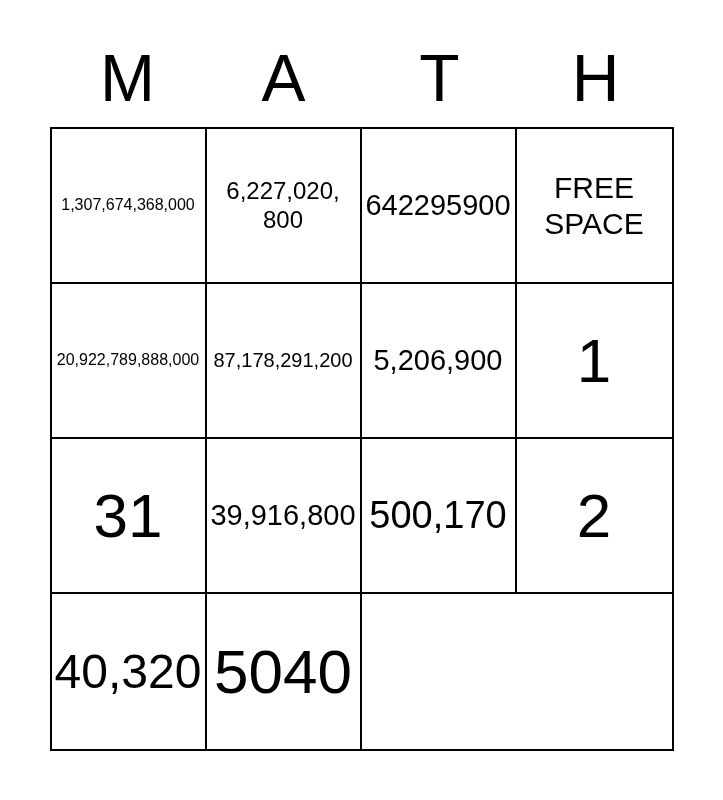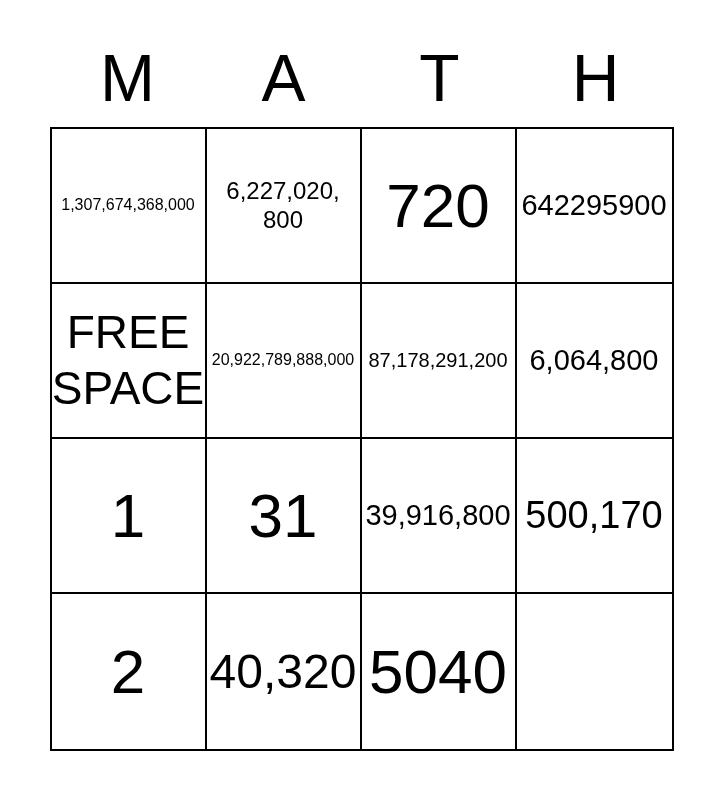--- a/index.html
+++ b/index.html
@@ -59,21 +59,21 @@
     line-height: 1.15;
     color: #000000;
     font-weight: 400;
   }
   .cell-text[data-size="xs"]   { font-size: 16px; }
   .cell-text[data-size="sm"]   { font-size: 20px; }
   .cell-text[data-size="md"]   { font-size: 29px; }
   .cell-text[data-size="lg"]   { font-size: 38px; }
   .cell-text[data-size="xl"]   { font-size: 48px; }
   .cell-text[data-size="xxl"]  { font-size: 24px; line-height: 1.2; }
-  .cell-text[data-size="free"] { font-size: 46px; line-height: 1.2; }
+  .cell-text[data-size="free"] { font-size: 30px; line-height: 1.2; }
   .cell-text[data-size="huge"] { font-size: 62px; }
 </style>
 </head>
 <body>
 
 <div class="card">
 
   <div class="header-row">
     <div class="header-letter">M</div>
     <div class="header-letter">A</div>
@@ -84,39 +84,36 @@
   <div class="grid">
 
     <div class="cell">
       <span class="cell-text" data-size="xs">1,307,674,368,000</span>
     </div>
     <div class="cell">
       <span class="cell-text" data-size="xxl">6,227,020,
 800</span>
     </div>
     <div class="cell">
-      <span class="cell-text" data-size="huge">720</span>
-    </div>
-    <div class="cell">
       <span class="cell-text" data-size="md">642295900</span>
     </div>
 
     <div class="cell">
       <span class="cell-text" data-size="free">FREE
 SPACE</span>
     </div>
     <div class="cell">
       <span class="cell-text" data-size="xs">20,922,789,888,000</span>
     </div>
     <div class="cell">
       <span class="cell-text" data-size="sm">87,178,291,200</span>
     </div>
 
     <div class="cell">
-      <span class="cell-text" data-size="md">6,064,800</span>
+      <span class="cell-text" data-size="md">5,206,900</span>
     </div>
     <div class="cell">
       <span class="cell-text" data-size="huge">1</span>
     </div>
     <div class="cell">
       <span class="cell-text" data-size="huge">31</span>
     </div>
     <div class="cell">
       <span class="cell-text" data-size="md">39,916,800</span>
     </div>

